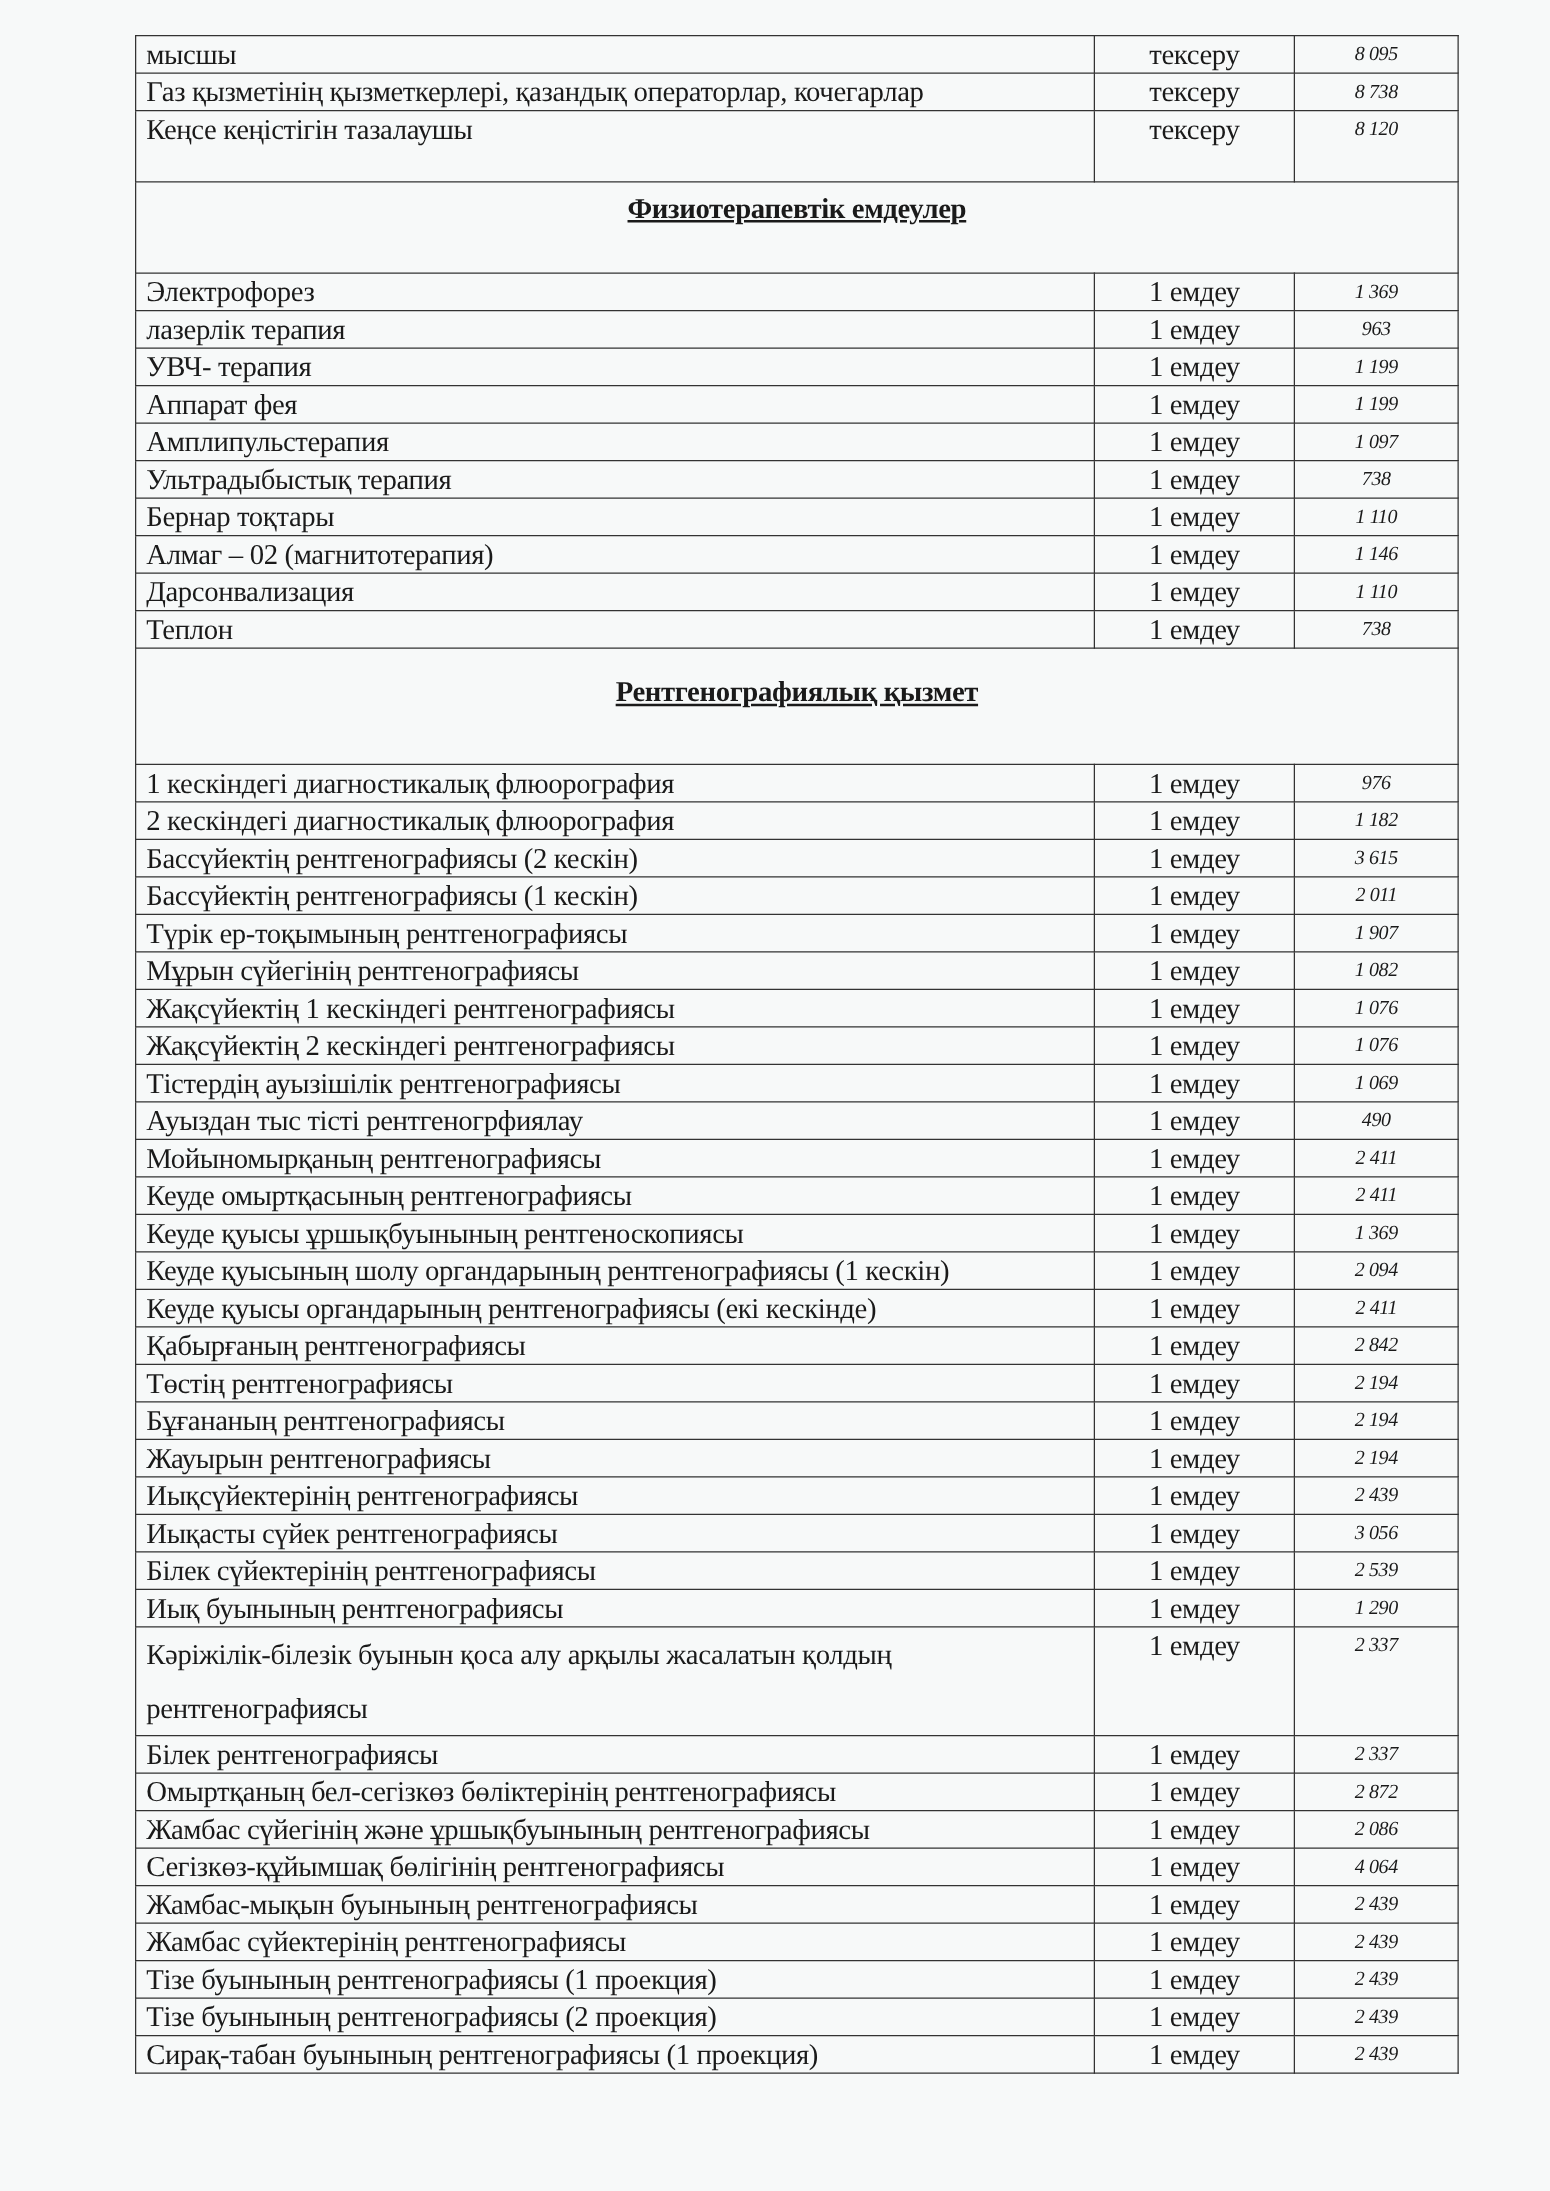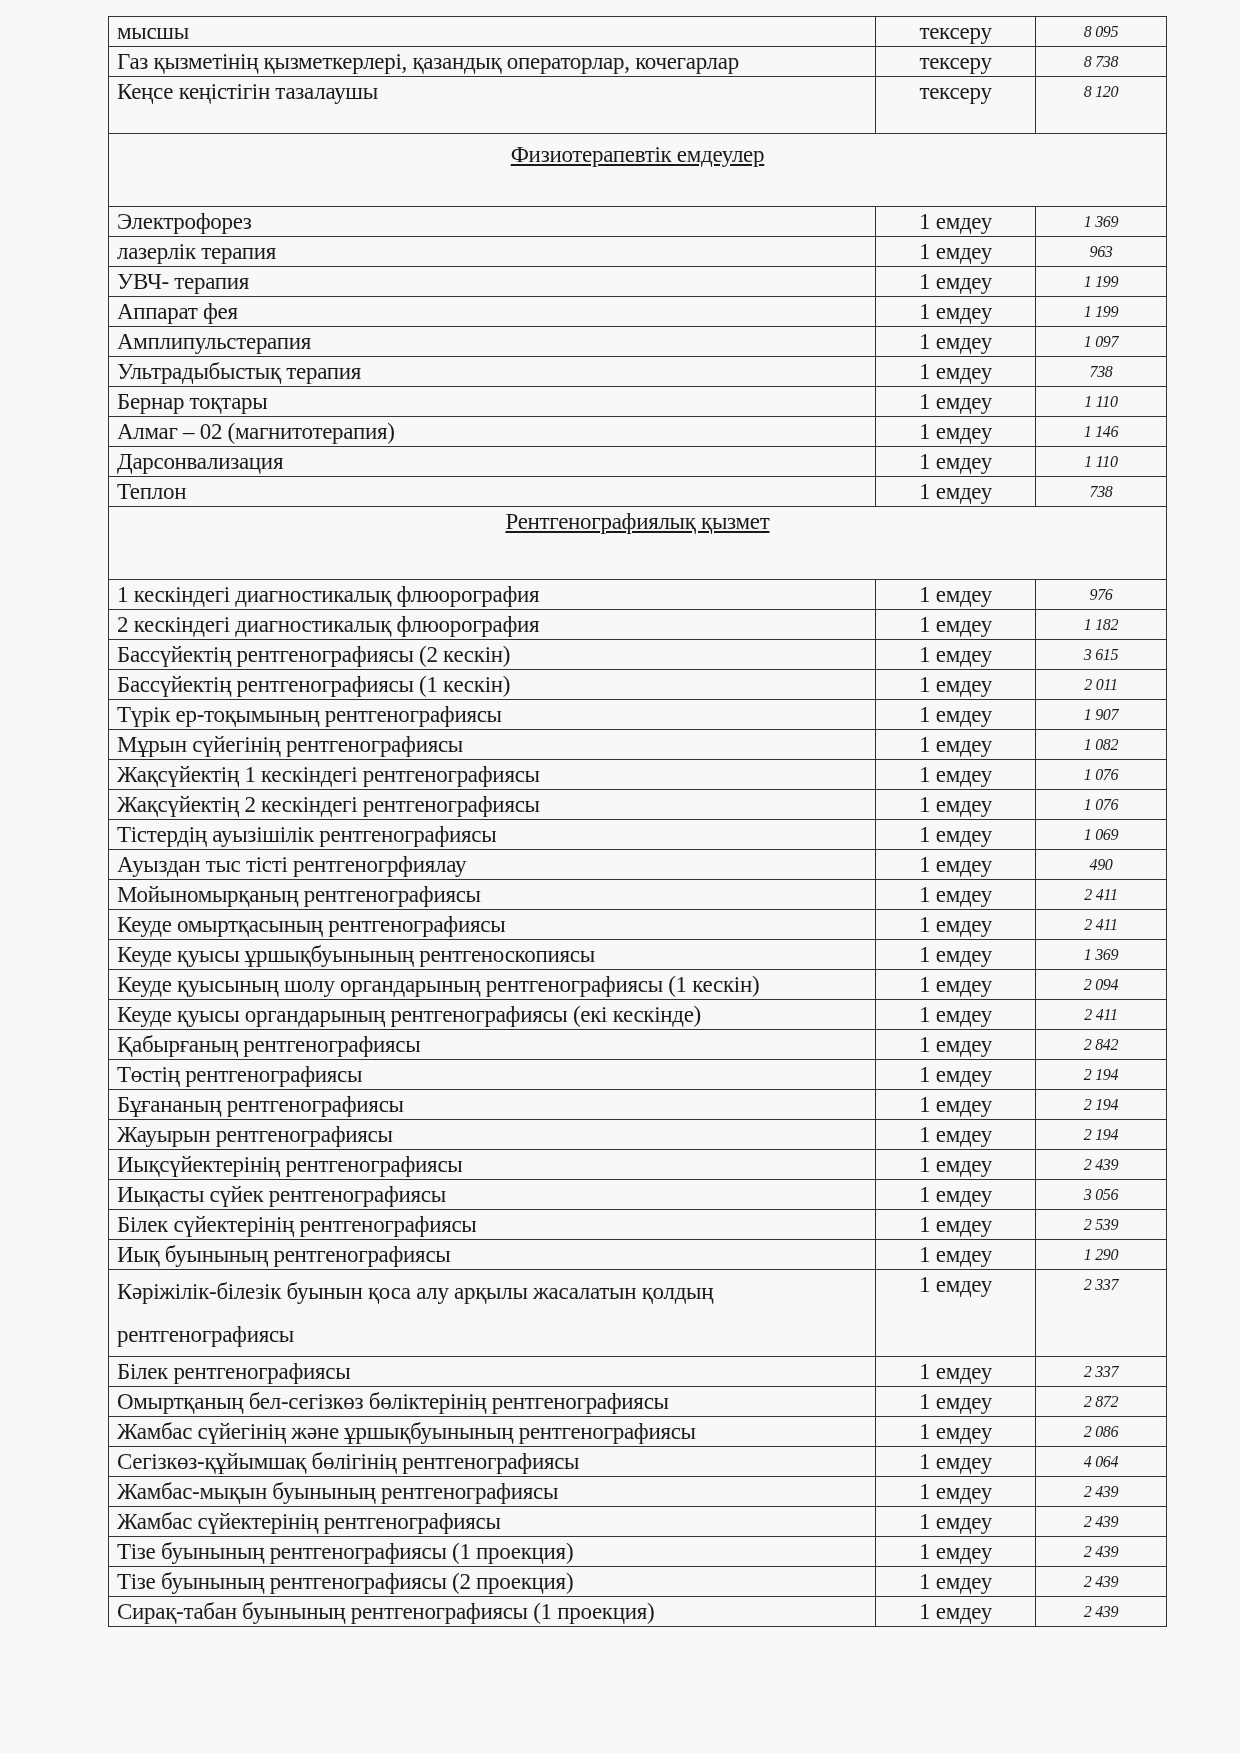--- a/index.html
+++ b/index.html
@@ -8,21 +8,21 @@
     height: 1753px;
     background: #f7f9f9;
     font-family: "Liberation Serif", "DejaVu Serif", serif;
     color: #1a1a1a;
     position: relative;
     overflow: hidden;
   }
   .page {
     position: absolute;
     left: 108px;
-    top: 16px;
+    top: 28px;
     width: 1058px;
   }
   table {
     width: 100%;
     border-collapse: collapse;
     table-layout: fixed;
   }
   col.c-name { width: 767px; }
   col.c-unit { width: 160px; }
   col.c-price { width: 131px; }
@@ -37,25 +37,25 @@
   }
   td.name { text-align: left; }
   td.unit { text-align: center; }
   td.price { text-align: center; vertical-align: top; font-size: 16px; font-style: italic; }
   tr.tall td { height: 56px; vertical-align: top; }
   tr.tall td.name { vertical-align: top; }
   tr.section td {
     height: 72px;
     text-align: center;
     vertical-align: top;
-    padding-top: 0;
+    padding-top: 20px;
   }
   tr.section.s1 td { height: 66px; padding-top: 6px; }
   .section-title {
-    font-weight: normal;
+    font-weight: bold;
     text-decoration: underline;
     font-size: 23px;
   }
   tr.wrap td.name { line-height: 43px; vertical-align: top; }
   tr.wrap td.unit, tr.wrap td.price { vertical-align: top; }
 </style>
 </head>
 <body>
 
 <div class="page">

